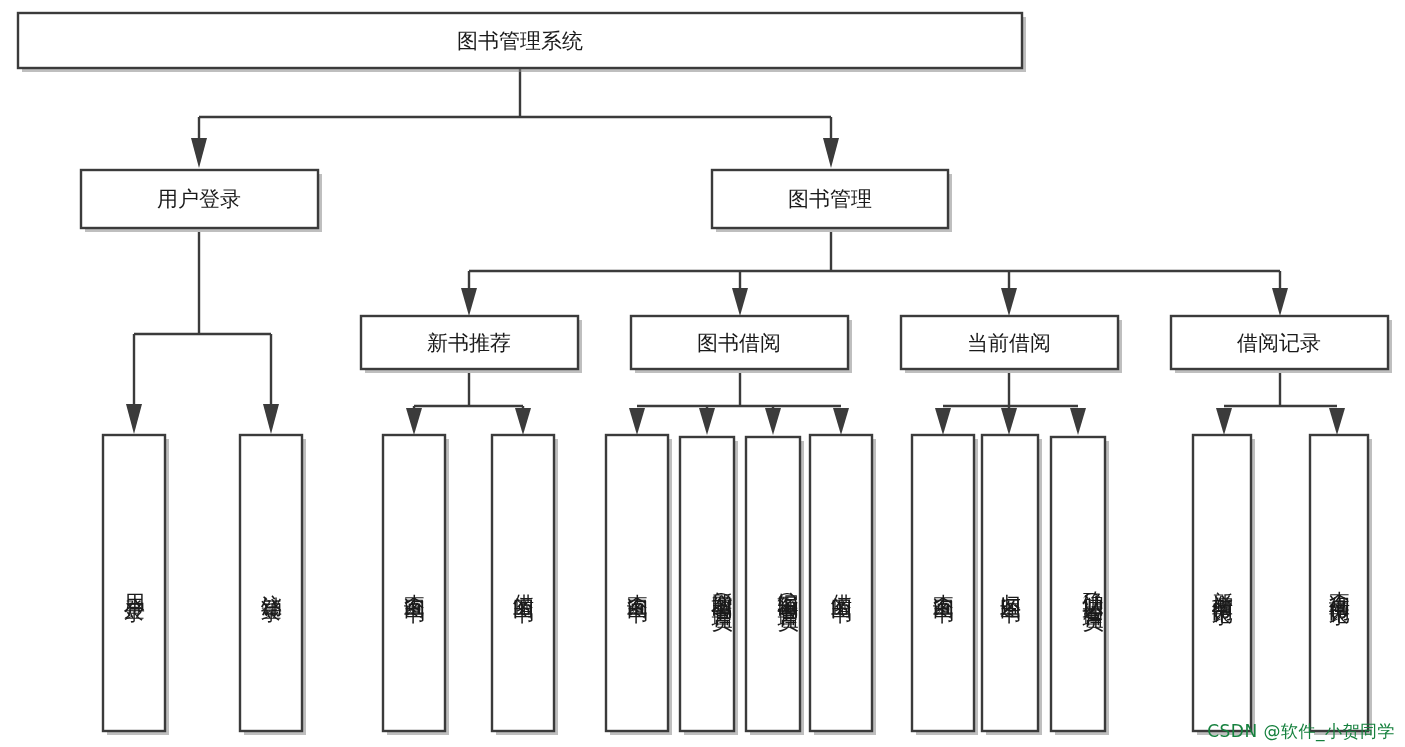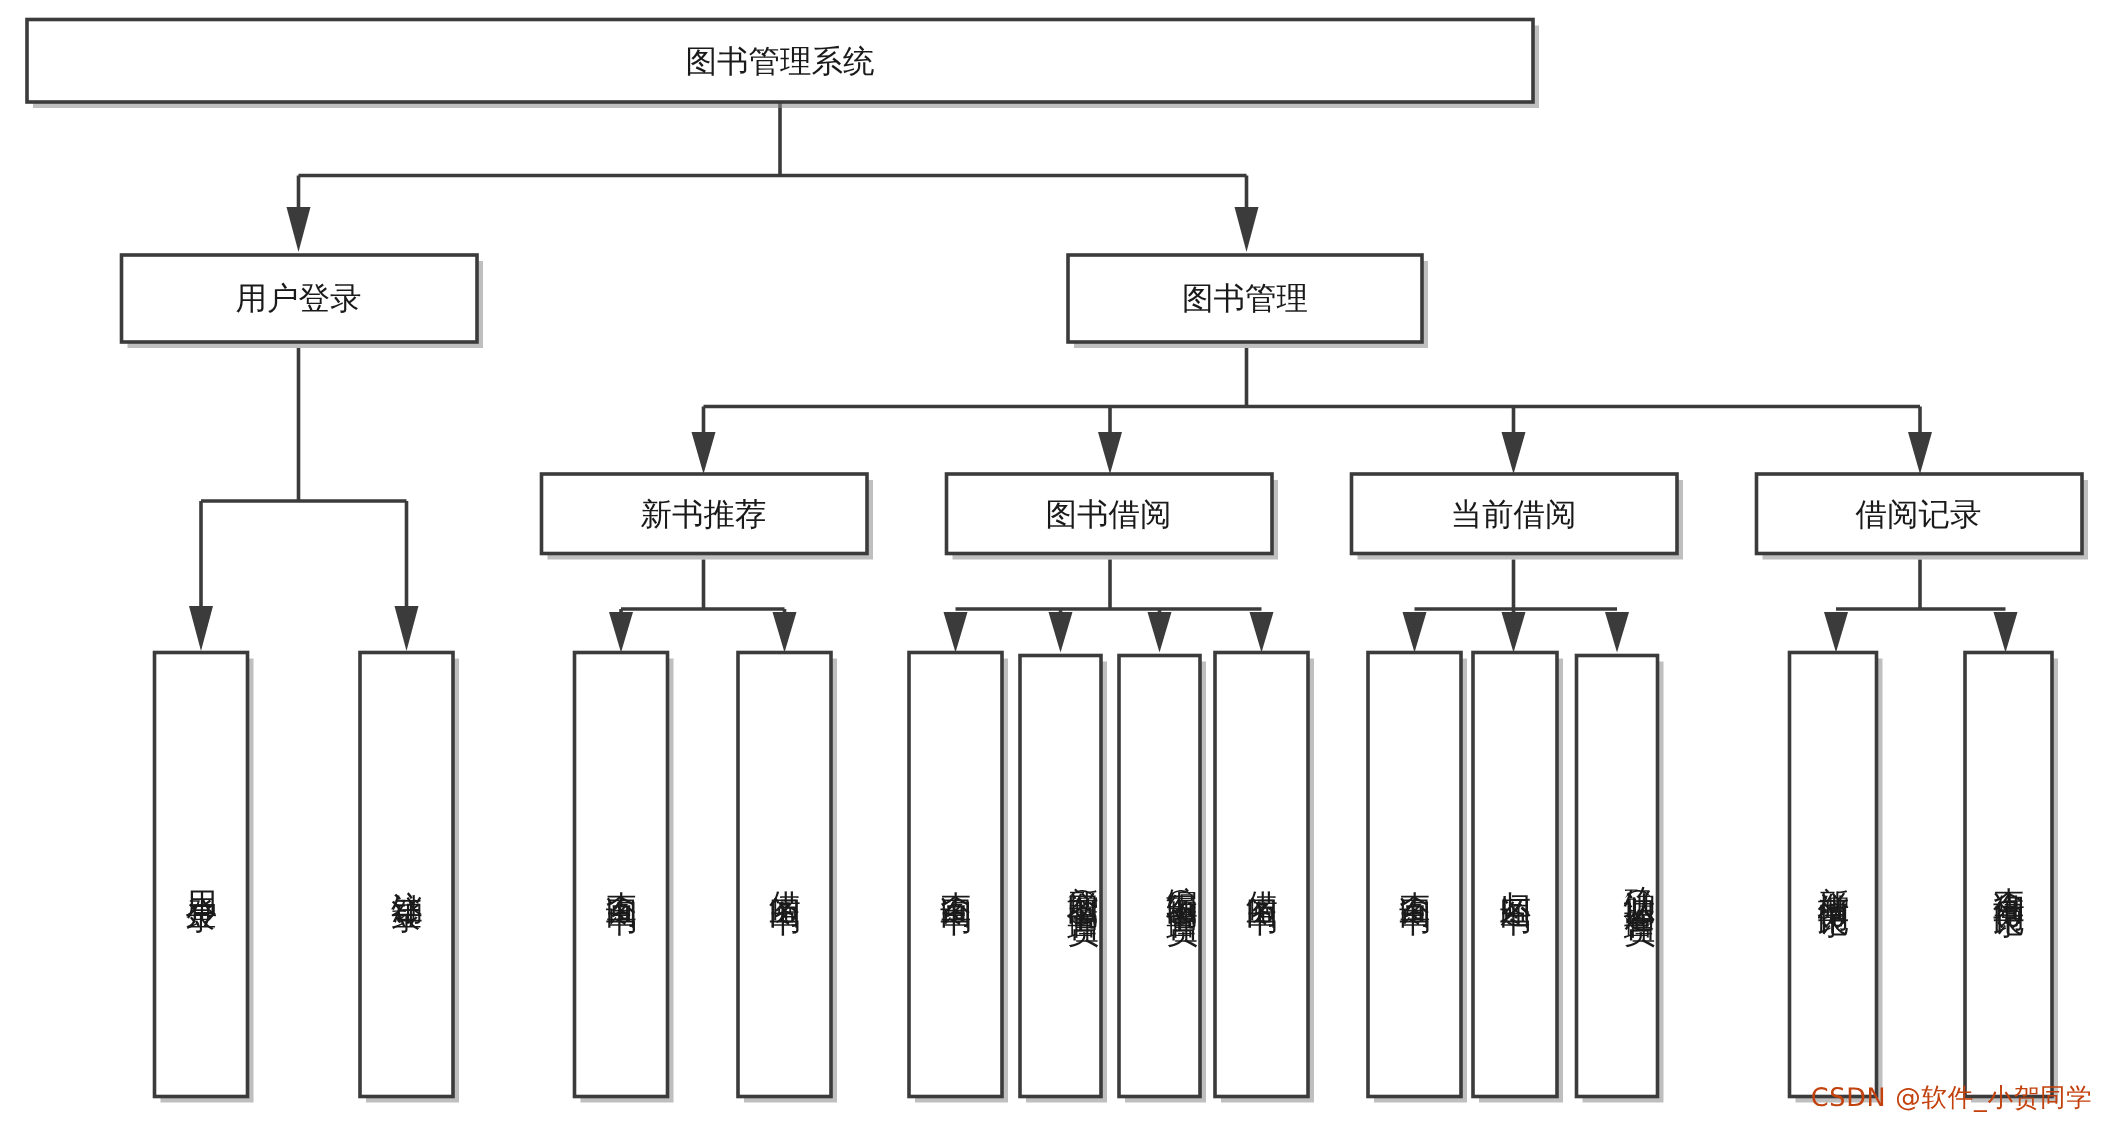--- a/index.html
+++ b/index.html
@@ -66,21 +66,21 @@
     display: flex;
     align-items: center;
     justify-content: center;
   }
   .watermark {
     position: absolute;
     right: 10px;
     bottom: 4px;
     font-family: "DejaVu Sans", "Liberation Sans", sans-serif;
     font-size: 17px;
-    color: #c2410c;
+    color: #15803d;
     letter-spacing: 0.5px;
     user-select: none;
   }
 </style>
 </head>
 <body>
 
 <div id="diagram-root">
 
   <svg id="flow-canvas" viewBox="0 0 1405 747">

